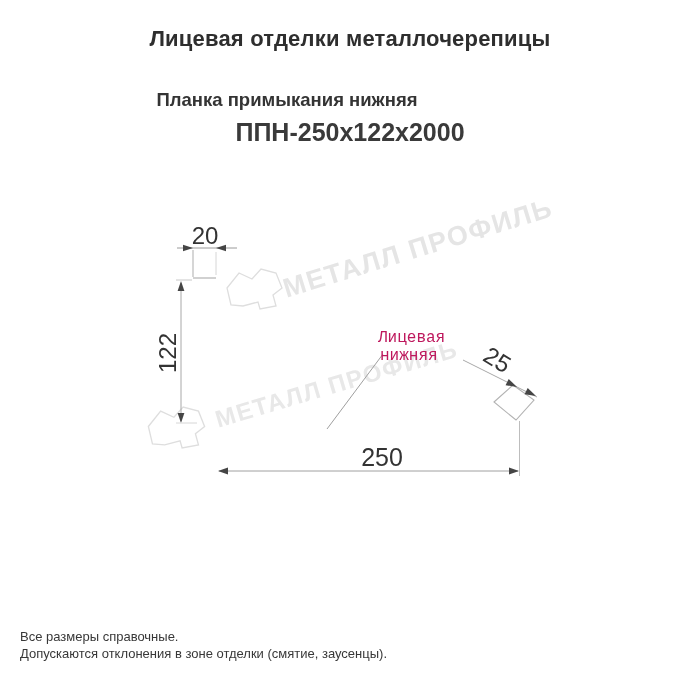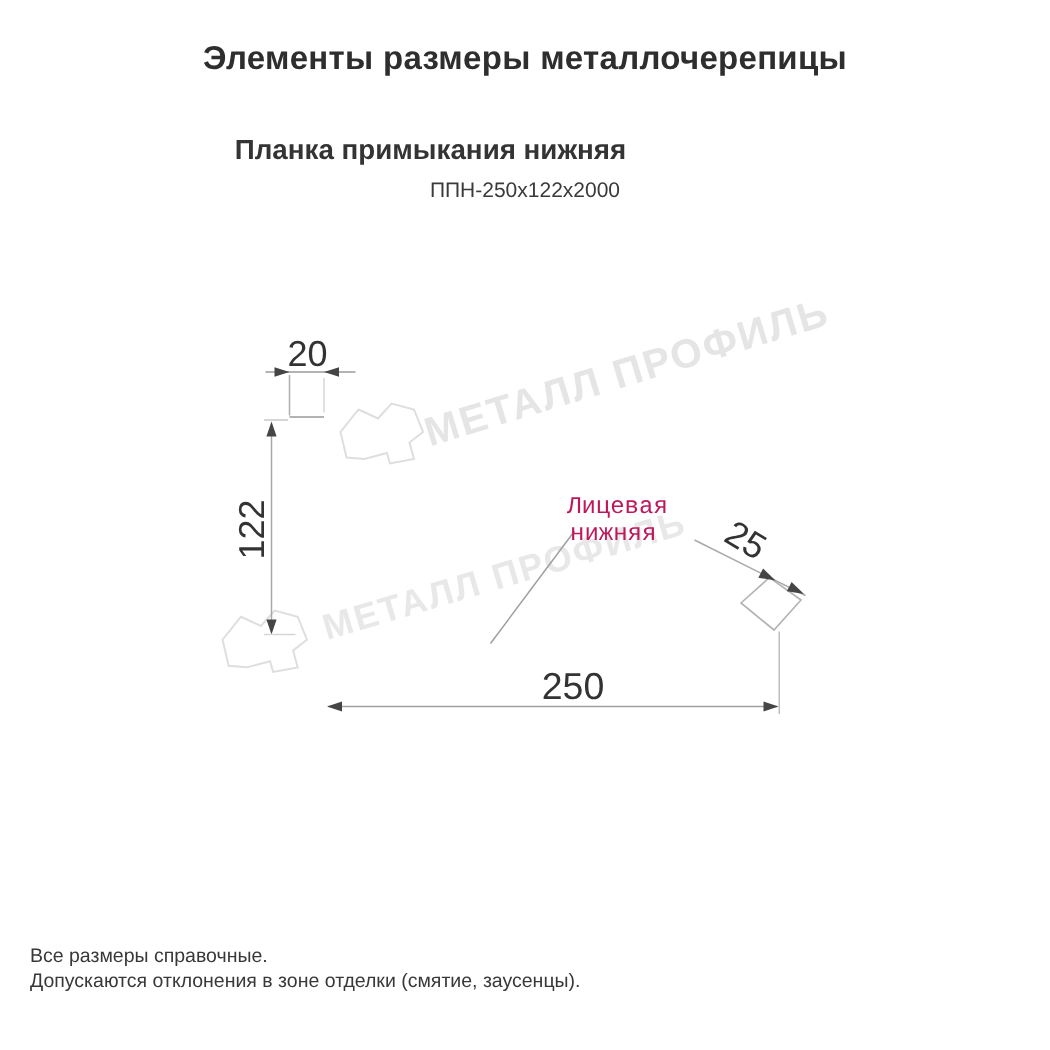--- a/index.html
+++ b/index.html
@@ -5,21 +5,21 @@
   html,body{margin:0;padding:0;background:#ffffff;}
   body{font-family:"Liberation Sans", sans-serif;}
   #page{position:relative;width:700px;height:700px;background:#ffffff;overflow:hidden;}
 
   
   .title{position:absolute;left:0;top:26px;width:700px;text-align:center;
          font-size:22px;font-weight:700;color:#2e2e2e;letter-spacing:0.2px;}
   .subtitle{position:absolute;left:0;top:89px;width:574px;text-align:center;
          font-size:18.5px;font-weight:700;color:#343434;}
   .model{position:absolute;left:0;top:118px;width:700px;text-align:center;
-         font-size:14px;font-weight:400;color:#3a3a3a;}
+         font-size:25px;font-weight:700;color:#3a3a3a;}
 
   
   .wm-text{position:absolute;white-space:nowrap;font-weight:700;
            color:#e5e5e5;letter-spacing:1.5px;transform-origin:0 50%;}
   #wm1{left:284px;top:274px;font-size:27px;transform:rotate(-17deg);}
   #wm2{left:216px;top:406px;font-size:24px;color:#e8e8e8;transform:rotate(-16.5deg);}
   .wm-logo{position:absolute;}
   #logo1{left:226px;top:266px;}
   #logo2{left:147px;top:404px;}
 
@@ -33,21 +33,21 @@
               line-height:17.5px;color:#be185d;font-family:Liberation Mono, monospace;}
 
   
   .footer{position:absolute;left:20px;top:628px;font-size:13px;line-height:17px;color:#383838;}
 </style>
 </head>
 <body>
 
 <div id="page">
 
-  <div class="title">Элементы размеры металлочерепицы</div>
+  <div class="title">Лицевая отделки металлочерепицы</div>
   <div class="subtitle">Планка примыкания нижняя</div>
   <div class="model">ППН-250х122х2000</div>
 
   <div class="wm-logo" id="logo1">
     <svg width="58" height="44" viewBox="0 0 58 44">
       <polygon points="5,39 1,22 13,7 26,13 35,3 50,7 56,22 47,29 50,40 34,43 32,36 17,40" fill="none" stroke="#dedede" stroke-width="1.3"></polygon>
     </svg>
   </div>
   <div class="wm-text" id="wm1">МЕТАЛЛ ПРОФИЛЬ</div>
 

